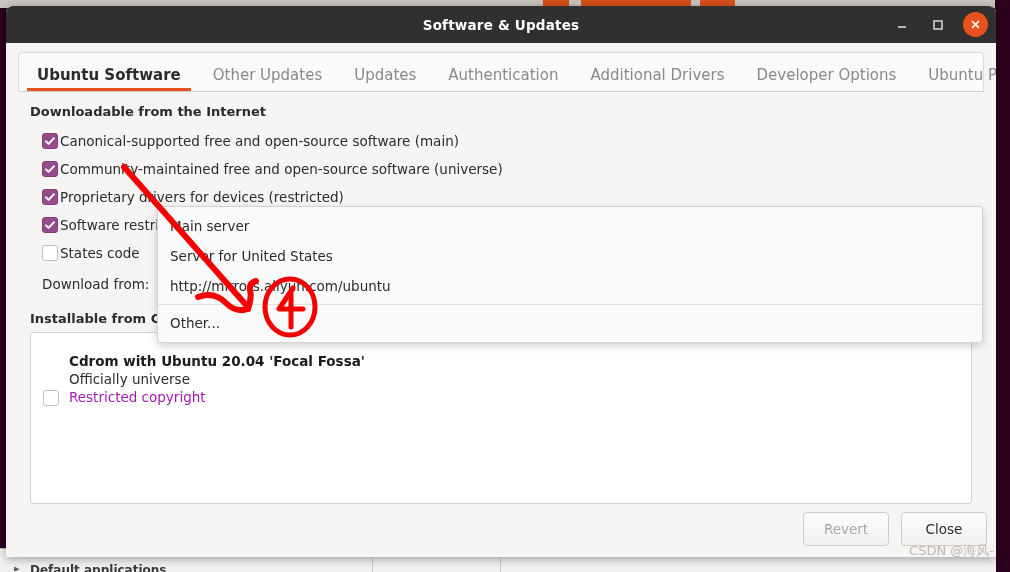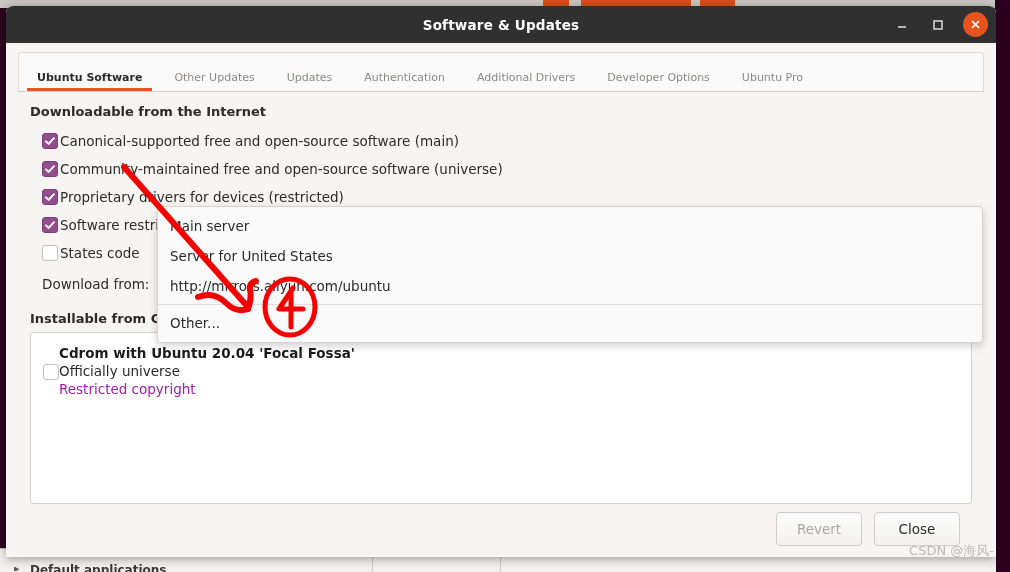--- a/index.html
+++ b/index.html
@@ -150,21 +150,21 @@
     border-radius: 4px 4px 0 0;
     height: 40px;
     display: flex;
     align-items: flex-end;
     padding: 0 2px;
     flex: none;
   }
   .tab {
     position: relative;
     padding: 0 16px 8px 16px;
-    font-size: 11px;
+    font-size: 15px;
     color: #8b8987;
     line-height: 1;
     cursor: pointer;
     white-space: nowrap;
   }
   .tab.active {
     color: #2b2b2b;
     font-weight: bold;
   }
   .tab.active::after {
@@ -236,38 +236,39 @@
   #cdrom-list {
     background: #ffffff;
     border: 1px solid #d5d1cd;
     border-radius: 3px;
     height: 172px;
     padding: 8px 0 0 0;
     position: relative;
   }
   .cdrom-item {
     display: flex;
-    align-items: center;
-    gap: 0;
+    align-items: flex-end;
+    gap: 10px;
     padding: 4px 0 4px 12px;
     cursor: pointer;
+    margin-top: 8px;
   }
   .cdrom-text { line-height: 1.32; }
   .cdrom-text .l1 { font-size: 13.5px; font-weight: bold; color: #1b1b1b; }
   .cdrom-text .l2 { font-size: 13.5px; color: #2b2b2b; }
   .cdrom-text .l3 { font-size: 13.5px; color: #a21caf; }
 
   
   #footer {
     height: 56px;
     display: flex;
     align-items: center;
     justify-content: flex-end;
     gap: 12px;
-    padding: 0 36px 0 0;
+    padding: 0 9px 0 0;
     background: #f6f5f4;
     flex: none;
   }
   .btn {
     min-width: 86px;
     height: 34px;
     border-radius: 4px;
     border: 1px solid #d0ccc8;
     background: linear-gradient(#fcfcfc, #f3f2f1);
     font-size: 13.5px;

